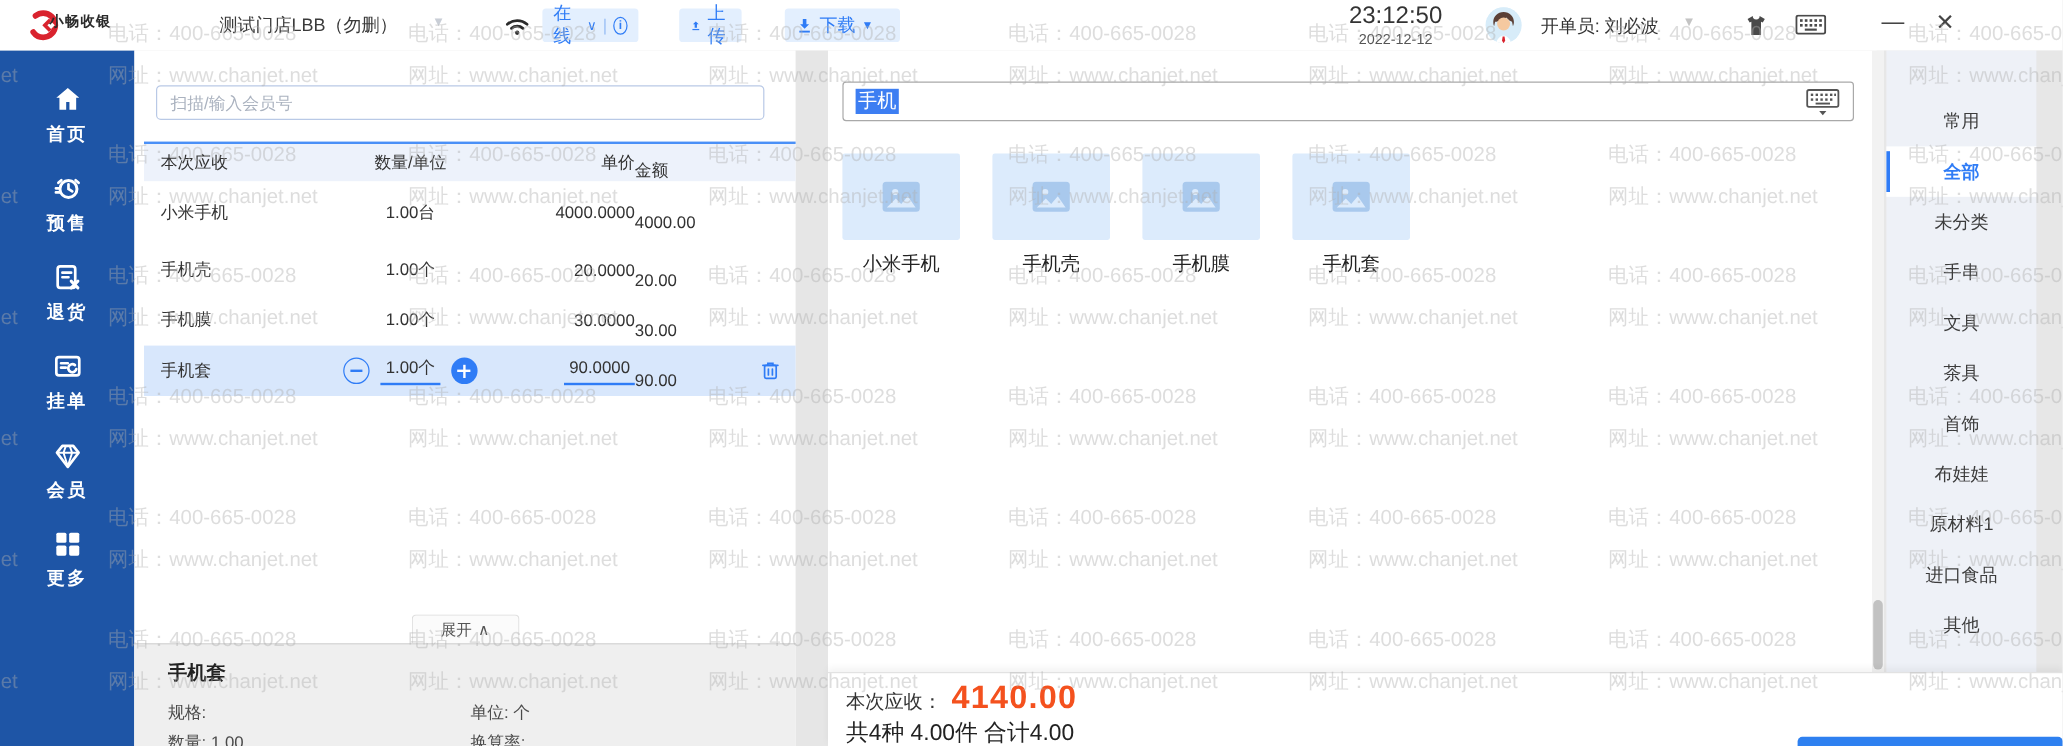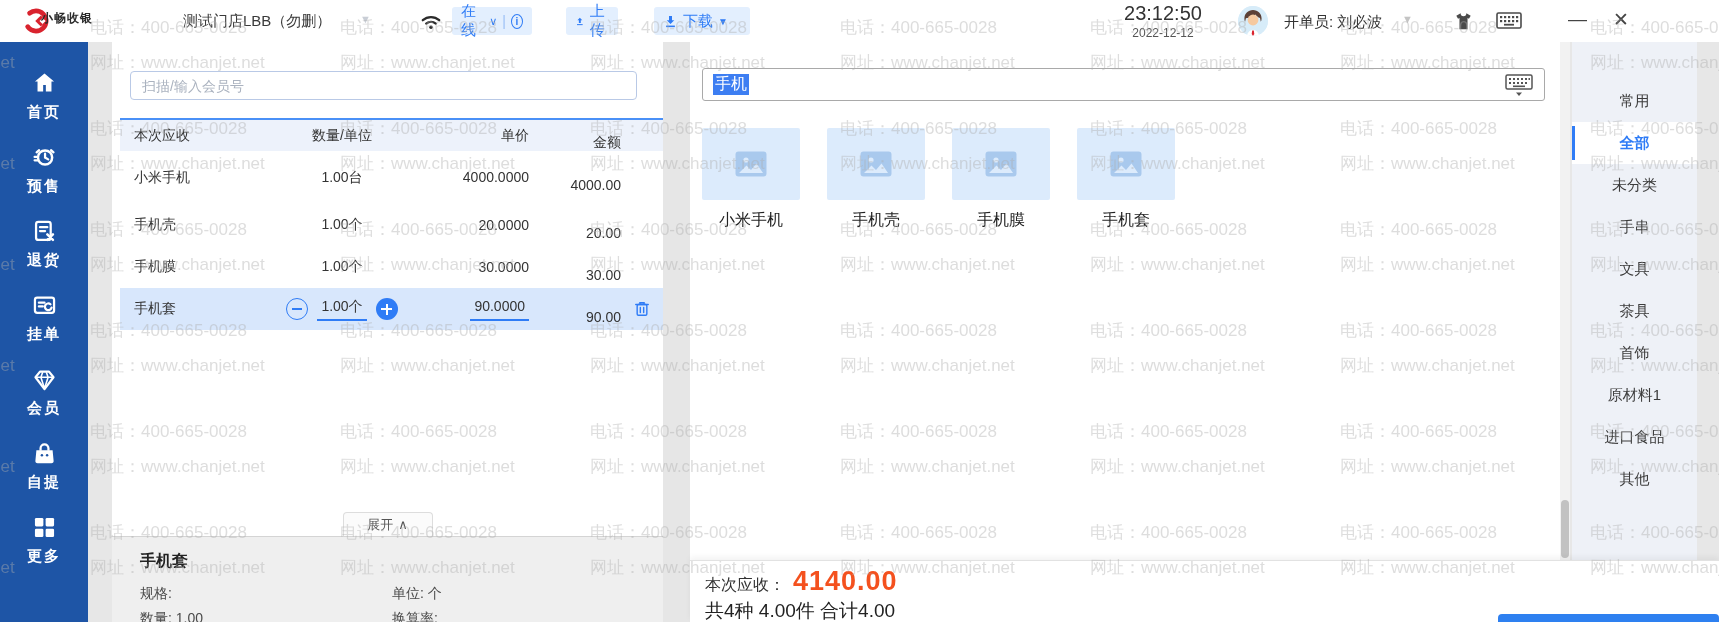--- a/index.html
+++ b/index.html
@@ -29,39 +29,39 @@
   .avatar { left:1238px; top:6px; width:30px; height:30px; border-radius:50%; overflow:hidden; background:#d7ecf9; }
   .cashier { left:1284px; top:13px; font-size:15px; color:#333; }
   .cashier-caret { left:1402px; top:13px; font-size:11px; color:#c4c4c4; }
   .shirt-icon { left:1452px; top:10px; width:23px; height:23px; }
   .kbd-top-icon { left:1496px; top:12px; width:26px; height:19px; }
   .win-btn { top:8px; font-size:19px; color:#444; cursor:default; }
   .btn-min { left:1568px; }
   .btn-close { left:1613px; }
 
   
-  .leftnav { position:absolute; left:0; top:42px; width:88px; bottom:0; background:#1e55a6; z-index:2; padding-top:28px; }
+  .leftnav { position:absolute; left:0; top:42px; width:112px; bottom:0; background:#1e55a6; z-index:2; padding-top:28px; }
   .nav-item { display:flex; flex-direction:column; align-items:center; gap:6px; margin-bottom:22px; cursor:pointer; }
   .nav-item svg { width:27px; height:27px; }
   .nav-label { color:#fff; font-size:15px; font-weight:bold; letter-spacing:2px; }
 
   
   .mid-panel { position:absolute; left:112px; top:42px; width:551px; bottom:0; background:#fff; z-index:2; }
   .member-input { position:absolute; left:18px; top:29px; width:507px; height:29px; border:1px solid #b9c9e6; border-radius:4px; padding:0 11px; font-size:14px; color:#333; outline:none; background:#fff; }
   .member-input::placeholder { color:#aab2bf; }
   .cart-table { position:absolute; left:8px; right:0; top:76px; }
   .thead { display:flex; align-items:center; height:33px; background:#edf2fb; border-top:2px solid #4a90f7; font-size:14px; color:#333; }
   .trow { display:flex; align-items:center; min-height:42px; font-size:14px; color:#333; }
   .trow.tall { min-height:53px; }
   .trow.selected { background:#d8e7fc; }
   .c-name { flex:1; text-align:left; padding-left:14px; }
   .c-qty { width:150px; display:flex; align-items:center; justify-content:center; gap:9px; }
   .c-price { width:112px; display:flex; justify-content:flex-end; }
   .c-price span { max-width:76px; word-break:break-all; text-align:right; line-height:1.35; }
-  .c-amt { width:92px; text-align:right;margin-top:15px; }
+  .c-amt { width:92px; text-align:left;margin-top:15px; }
   .c-act { width:42px; display:flex; justify-content:center; }
   .underline-val { border-bottom:2px solid #2f7cf6; padding:0 4px 3px; }
   .round-btn { width:22px; height:22px; border-radius:50%; display:flex; align-items:center; justify-content:center; cursor:pointer; flex:none; }
   .minus-btn { border:1.5px solid #2f7cf6; background:transparent; }
   .minus-btn i { display:block; width:10px; height:2px; background:#2f7cf6; }
   .plus-btn { background:#2f7cf6; position:relative; }
   .plus-btn i, .plus-btn b { position:absolute; background:#fff; }
   .plus-btn i { width:11px; height:2px; left:5.5px; top:10px; }
   .plus-btn b { width:2px; height:11px; left:10px; top:5.5px; }
   .trash-icon svg { width:20px; height:20px; cursor:pointer; }
@@ -220,29 +220,20 @@
     </div>
     <div class="nav-item">
       <svg viewBox="0 0 24 24">
         <path d="M12 20.5 4 10l4-5h8l4 5z" fill="none" stroke="#fff" stroke-width="2" stroke-linejoin="round"></path>
         <path d="M4.5 10h15M12 20l-3.2-10 1.6-4.5M12 20l3.2-10-1.6-4.5" fill="none" stroke="#fff" stroke-width="1.4"></path>
       </svg>
       <span class="nav-label">会员</span>
     </div>
     <div class="nav-item">
       <svg viewBox="0 0 24 24">
-        <path d="M8.5 9.5V7.3a3.5 3.5 0 0 1 7 0v2.2" fill="none" stroke="#fff" stroke-width="2"></path>
-        <path d="M4.8 9h14.4l.9 9.4a2 2 0 0 1-2 2.2H5.9a2 2 0 0 1-2-2.2z" fill="#fff"></path>
-        <circle cx="9.7" cy="13.6" r="1.1" fill="#1e55a6"></circle>
-        <circle cx="14.3" cy="13.6" r="1.1" fill="#1e55a6"></circle>
-      </svg>
-      <span class="nav-label">自提</span>
-    </div>
-    <div class="nav-item">
-      <svg viewBox="0 0 24 24">
         <g fill="#fff">
           <rect x="3.5" y="3.5" width="7.5" height="7.5" rx="1.2"></rect>
           <rect x="13" y="3.5" width="7.5" height="7.5" rx="1.2"></rect>
           <rect x="3.5" y="13" width="7.5" height="7.5" rx="1.2"></rect>
           <rect x="13" y="13" width="7.5" height="7.5" rx="1.2"></rect>
         </g>
       </svg>
       <span class="nav-label">更多</span>
     </div>
   </div>
@@ -398,20 +389,21 @@
   <div class="scroll-thumb"></div>
 
   <div class="cat-bar">
     <div class="cat-item">常用</div>
     <div class="cat-item sel">全部</div>
     <div class="cat-item">未分类</div>
     <div class="cat-item">手串</div>
     <div class="cat-item">文具</div>
     <div class="cat-item">茶具</div>
     <div class="cat-item">首饰</div>
+    <div class="cat-item">布娃娃</div>
     <div class="cat-item">原材料1</div>
     <div class="cat-item">进口食品</div>
     <div class="cat-item">其他</div>
   </div>
 
   <div class="bottom-bar">
     <div class="due-line">
       <span class="due-label">本次应收：</span>
       <span class="due-amount">4140.00</span>
     </div>

